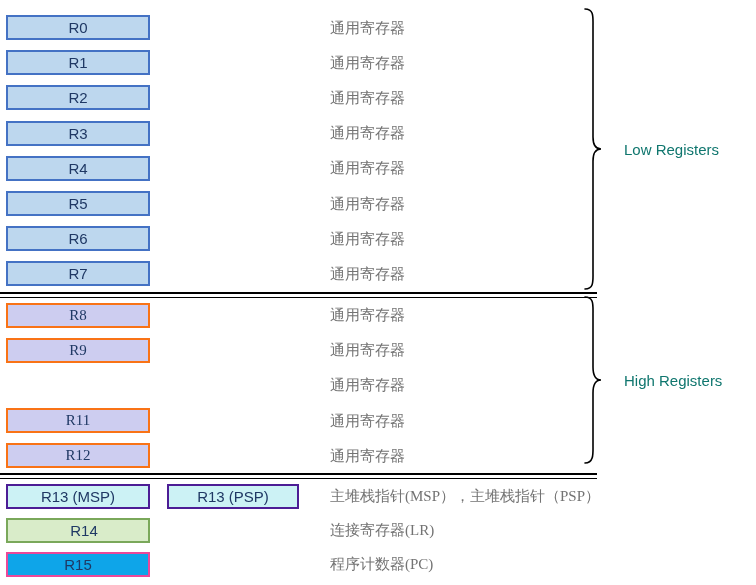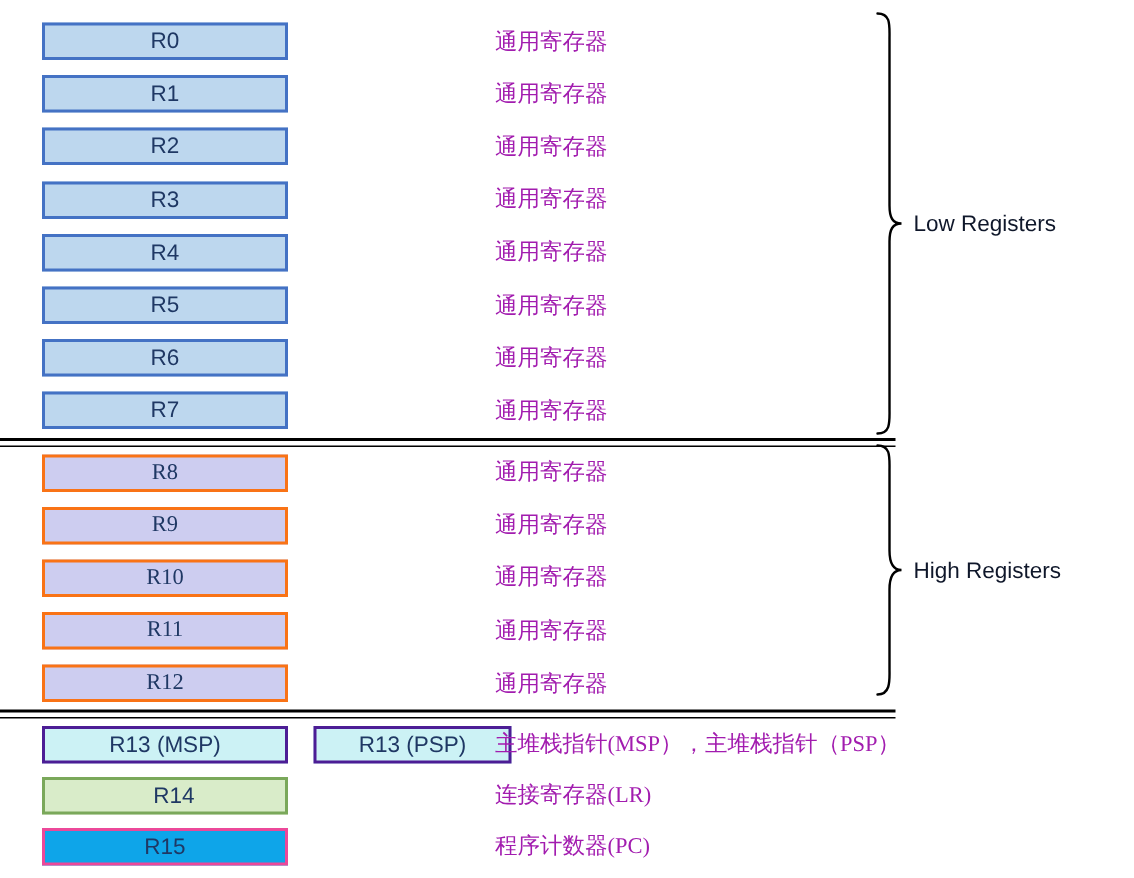--- a/index.html
+++ b/index.html
@@ -7,44 +7,44 @@
     position:relative;
     width:756px;height:585px;
     background:#ffffff;
     font-family:"Liberation Sans", sans-serif;
     overflow:hidden;
   }
   .rows{padding-top:10px;}
   .row{position:relative;height:35.2px;display:flex;align-items:center;}
   .row.special{height:34px;}
   .box{
-    width:164px;height:25px;margin-left:28px;
+    width:144px;height:25px;margin-left:6px;
     display:flex;align-items:center;justify-content:center;
     font-size:15px;color:#1f3864;box-sizing:border-box;
     flex:0 0 auto;
   }
   .box.low{background:#bdd7ee;border:2px solid #4472c4;}
   .box.high{background:#cdcdf0;border:2px solid #f97316;font-family:Liberation Serif, serif;}
   .box.r13{background:#ccf2f5;border:2px solid #4c1d95;}
   .box.psp{width:132px;margin-left:17px;}
   .box.r14{background:#d9ecc9;border:2px solid #7aa85a;padding-left:12px;}
   .box.r15{background:#0ea5e9;border:2px solid #ec4899;}
   .desc{
     position:absolute;left:330px;top:50%;transform:translateY(-50%);
-    font-size:15px;color:#a21caf;white-space:nowrap;
+    font-size:15px;color:#737373;white-space:nowrap;
     font-family:"Liberation Serif", serif;
   }
   .sep{
     width:597px;height:3px;
     border-top:2px solid #000;border-bottom:1px solid #000;
   }
   .brace{position:absolute;display:flex;align-items:center;}
   .brace svg{display:block;}
   .brace-label{
-    font-size:15px;color:#0f172a;margin-left:5px;white-space:nowrap;
+    font-size:15px;color:#0f766e;margin-left:20px;white-space:nowrap;
     font-family:"Liberation Sans", sans-serif;
   }
 </style>
 </head>
 <body>
 
 <div class="diagram">
   <div class="rows">
 
     <div class="row">
@@ -84,21 +84,20 @@
 
     <div class="row">
       <div class="box high">R8</div>
       <div class="desc">通用寄存器</div>
     </div>
     <div class="row">
       <div class="box high">R9</div>
       <div class="desc">通用寄存器</div>
     </div>
     <div class="row">
-      <div class="box high">R10</div>
       <div class="desc">通用寄存器</div>
     </div>
     <div class="row">
       <div class="box high">R11</div>
       <div class="desc">通用寄存器</div>
     </div>
     <div class="row">
       <div class="box high">R12</div>
       <div class="desc">通用寄存器</div>
     </div>

